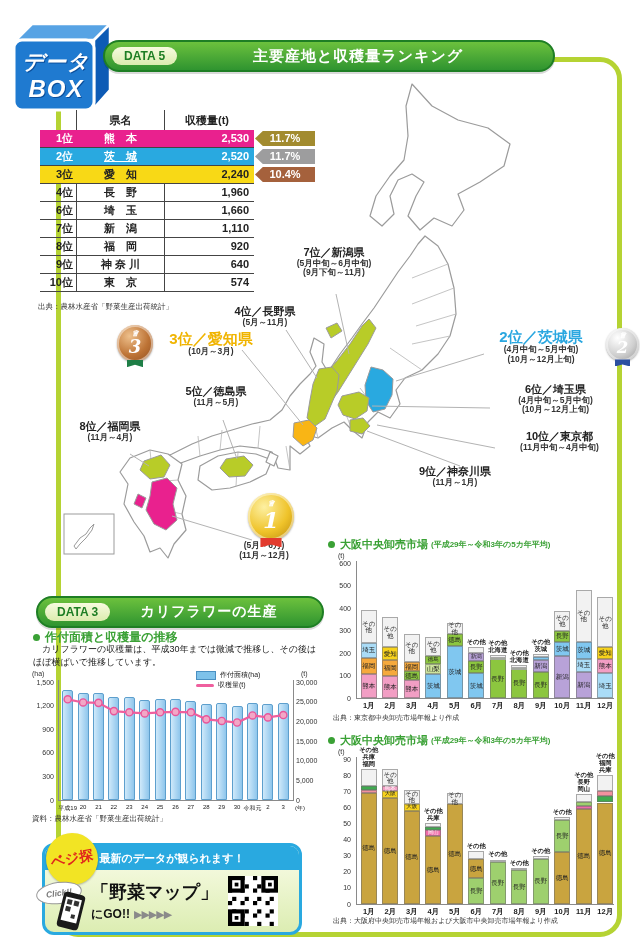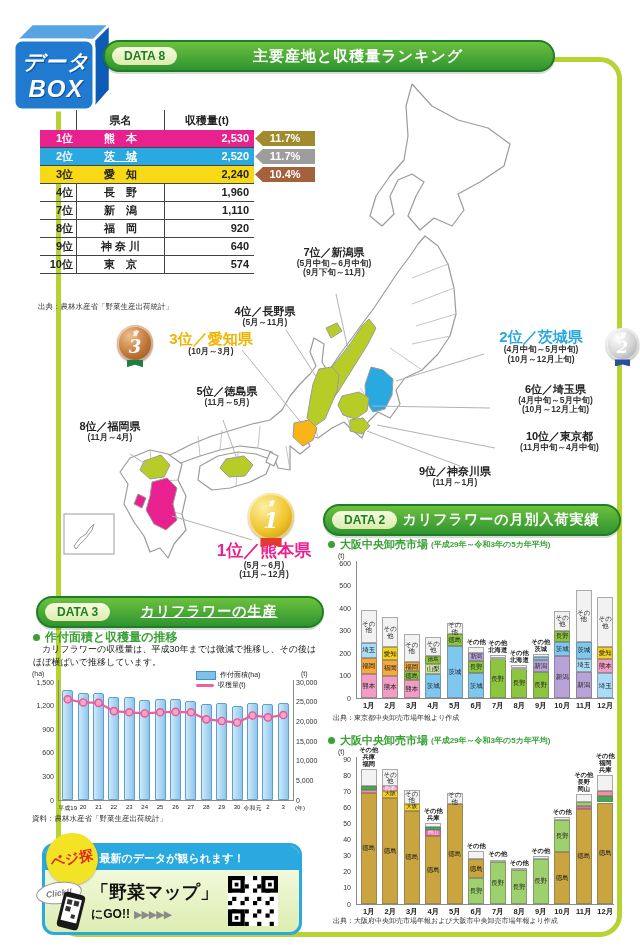--- a/index.html
+++ b/index.html
@@ -92,21 +92,21 @@
     <svg width="106" height="102" viewBox="0 0 106 102">
       <polygon points="8,22 24,6 102,6 86,22" fill="#57a3e4" stroke="#fff" stroke-width="2.5"></polygon>
       <polygon points="86,22 102,6 102,72 86,90" fill="#0d5bb5" stroke="#fff" stroke-width="2.5"></polygon>
       <rect x="6" y="22" width="80" height="70" rx="8" fill="#1f7ad0" stroke="#fff" stroke-width="3"></rect>
     </svg>
     <div class="cube-label" style="top:30px;">データ</div>
     <div class="cube-label" style="top:57px;font-size:24px;">BOX</div>
   </div>
 
   <div class="abs sec-header" style="left:103px;top:40px;width:448px;">
-    <span class="sec-tag">DATA 8</span>
+    <span class="sec-tag">DATA 5</span>
     <span class="sec-title">主要産地と収穫量ランキング</span>
   </div>
 
 
   <div id="rank-table" class="abs">
       <div class="tr head">
         <div class="td-rank"></div>
         <div class="td-name">県名</div>
         <div class="td-val" style="text-align: center;">収穫量(t)</div>
       </div>
@@ -122,20 +122,25 @@
       </div>
       <div class="tr" style="background: rgb(248, 217, 22); color: rgb(34, 34, 34);">
         <div class="td-rank">3位</div>
         <div class="td-name" style="border-left-color: transparent;">愛　知</div>
         <div class="td-val" style="border-left-color: transparent;">2,240</div>
       </div>
       <div class="tr">
         <div class="td-rank">4位</div>
         <div class="td-name">長　野</div>
         <div class="td-val">1,960</div>
+      </div>
+      <div class="tr">
+        <div class="td-rank">6位</div>
+        <div class="td-name">埼　玉</div>
+        <div class="td-val">1,660</div>
       </div>
       <div class="tr">
         <div class="td-rank">7位</div>
         <div class="td-name">新　潟</div>
         <div class="td-val">1,110</div>
       </div>
       <div class="tr">
         <div class="td-rank">8位</div>
         <div class="td-name">福　岡</div>
         <div class="td-val">920</div>
@@ -248,44 +253,39 @@
           <span class="ml-period">(11月～1月)</span>
         </div>
         <div class="map-label" style="left: 95px; top: 252px; width: 112px;">
           <span class="ml-rank third">3位／愛知県</span>
           <span class="ml-period">(10月～3月)</span>
         </div>
         <div class="medal" style="left: 57px; top: 247px; width: 36px; height: 42.48px;">
           <div class="coin" style="background: radial-gradient(circle at 35% 30%, rgb(238, 192, 140), rgb(189, 115, 53) 55%, rgb(138, 74, 30)); font-size: 18px;"><span class="crown">♕</span>3</div>
           <div class="ribbon" style="background: rgb(30, 126, 70); clip-path: polygon(0px 0px, 100% 0px, 100% 100%, 50% 70%, 0px 100%);"></div>
         </div>
-        <div class="map-label" style="left: 112px; top: 307px; width: 110px;">
+        <div class="map-label" style="left: 101px; top: 307px; width: 110px;">
           <span class="ml-rank ">5位／徳島県</span>
           <span class="ml-period">(11月～5月)</span>
         </div>
         <div class="map-label" style="left: -2px; top: 342px; width: 104px;">
           <span class="ml-rank ">8位／福岡県</span>
           <span class="ml-period">(11月～4月)</span>
         </div>
         <div class="map-label" style="left: 133px; top: 463px; width: 142px;">
-          <span class="ml-rank first">1位／熊本県</span>
           <span class="ml-period">(5月～6月)</span>
           <span class="ml-period">(11月～12月)</span>
         </div>
         <div class="medal" style="left: 188px; top: 415px; width: 46px; height: 54.28px;">
           <div class="coin" style="background: radial-gradient(circle at 35% 30%, rgb(253, 240, 162), rgb(239, 195, 42) 55%, rgb(184, 134, 11)); font-size: 23px;"><span class="crown">♕</span>1</div>
           <div class="ribbon" style="background: rgb(226, 59, 46); clip-path: polygon(0px 0px, 100% 0px, 100% 100%, 50% 70%, 0px 100%);"></div>
         </div>
       </div>
   </div>
 
-  <div class="abs sec-header" style="left:323px;top:504px;width:294px;">
-    <span class="sec-tag">DATA 2</span>
-    <span class="sec-title" style="font-size:14px;">カリフラワーの月別入荷実績</span>
-  </div>
 
   <div class="abs bullet-title" style="left:328px;top:537px;font-size:11px;">
     <span class="bullet-dot"></span>
     <span>大阪中央卸売市場</span>
     <span class="bullet-sub">(平成29年～令和3年の5カ年平均)</span>
   </div>
   <div id="tokyo-chart" class="chart" style="left:330px;top:551px;width:290px;height:160px;">
       <div class="unit-lab" style="left: 8px; top: 1px;">(t)</div>
       <div class="ylab" style="left: 0px; width: 21px; top: 143.5px;">0</div>
       <div class="ylab" style="left: 0px; width: 21px; top: 121px;">100</div>
@@ -589,21 +589,21 @@
         <div>その他</div>
         <div>福岡</div>
         <div>兵庫</div>
       </div>
       <div class="xlab" style="left: 264.5px; width: 21.5px; top: 160px;">12月</div>
     </div>
   <div class="abs src-note" style="left:333px;top:916px;font-size:7px;">出典：大阪府中央卸売市場年報および大阪市中央卸売市場年報より作成</div>
 
   <div class="abs sec-header" style="left:36px;top:596px;width:284px;">
     <span class="sec-tag">DATA 3</span>
-    <span class="sec-title" style="font-size:14px;text-decoration:underline;">カリフラワーの生産</span>
+    <span class="sec-title" style="font-size:14px;">カリフラワーの生産</span>
   </div>
   <div class="abs bullet-title" style="left:33px;top:629px;">
     <span class="bullet-dot"></span>
     <span>作付面積と収穫量の推移</span>
   </div>
   <div id="d3-para" class="abs" style="left:33px;top:643px;width:292px;">　カリフラワーの収穫量は、平成30年までは微減で推移し、その後はほぼ横ばいで推移しています。</div>
   <div id="prod-chart" class="chart" style="left:28px;top:670px;width:300px;height:148px;">
       <div class="unit-lab" style="left: 4px; top: 0px;">(ha)</div>
       <div class="unit-lab" style="left: 273px; top: 0px;">(t)</div>
       <div class="ylab" style="left: 0px; width: 26px; top: 126.5px;">0</div>

